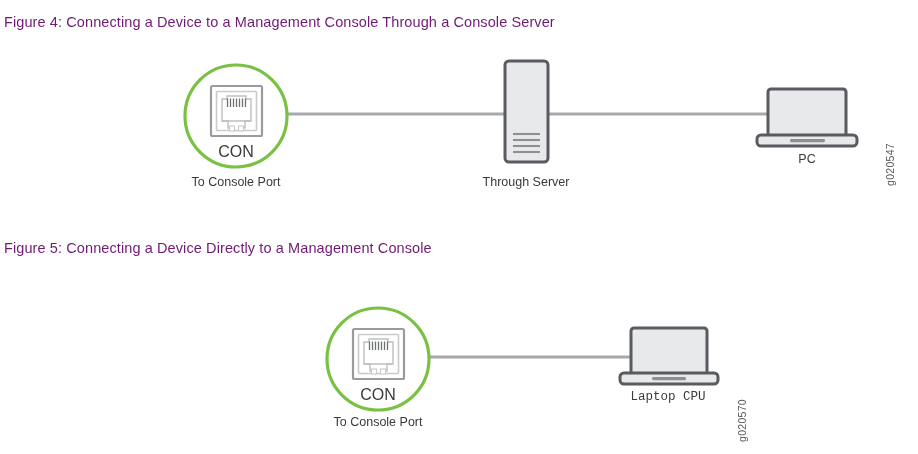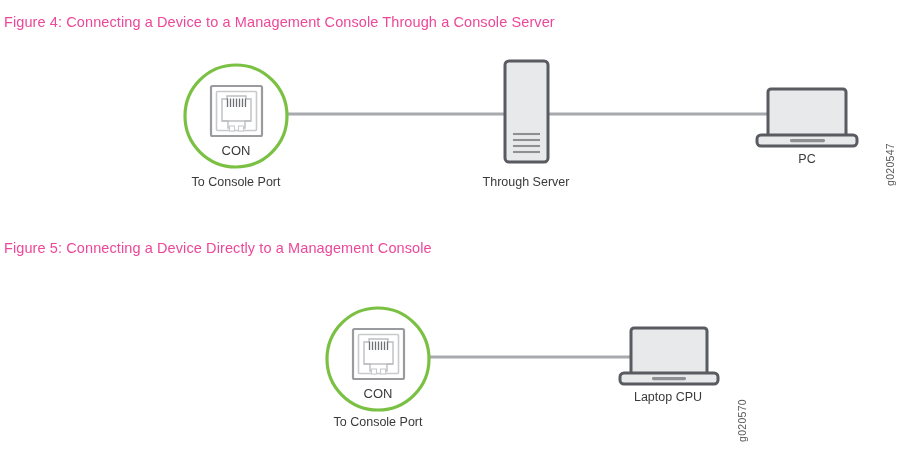--- a/index.html
+++ b/index.html
@@ -12,21 +12,21 @@
     height: 454px;
     position: relative;
     font-family: "Liberation Sans", sans-serif;
     color: #333333;
     overflow: hidden;
   }
   .figure-caption {
     position: absolute;
     left: 4px;
     font-size: 14.5px;
-    color: #ec4899;
+    color: #701a75;
     letter-spacing: 0.1px;
     white-space: nowrap;
   }
   #caption-fig4 { top: 14px; }
   #caption-fig5 { top: 240px; }
 
   .diagram {
     position: absolute;
     left: 0;
     top: 0;
@@ -37,21 +37,21 @@
   .node-label {
     position: absolute;
     font-size: 12.5px;
     color: #3a3a3a;
     text-align: right;
     white-space: nowrap;
     transform: translateX(-50%);
   }
   .con-label {
     position: absolute;
-    font-size: 13px;
+    font-size: 16px;
     color: #3a3a3a;
     text-align: right;
     white-space: nowrap;
     transform: translateX(-50%);
   }
   .fig-id {
     position: absolute;
     font-size: 10.5px;
     color: #58595b;
     white-space: nowrap;
@@ -146,14 +146,14 @@
 </svg>
 
 <div class="con-label" style="left:236px; top:143px;">CON</div>
 <div class="node-label" style="left:236px; top:175px;">To Console Port</div>
 <div class="node-label" style="left:526px; top:175px;">Through Server</div>
 <div class="node-label" style="left:807px; top:152px;">PC</div>
 <div class="fig-id" id="figid-1">g020547</div>
 
 <div class="con-label" style="left:378px; top:386px;">CON</div>
 <div class="node-label" style="left:378px; top:415px;">To Console Port</div>
-<div class="node-label" style="left:668px; top:390px;">Laptop CPU</div>
+<div class="node-label" style="left:668px; top:390px;font-family:Liberation Mono, monospace;">Laptop CPU</div>
 <div class="fig-id" id="figid-2">g020570</div>
 
 </body></html>

